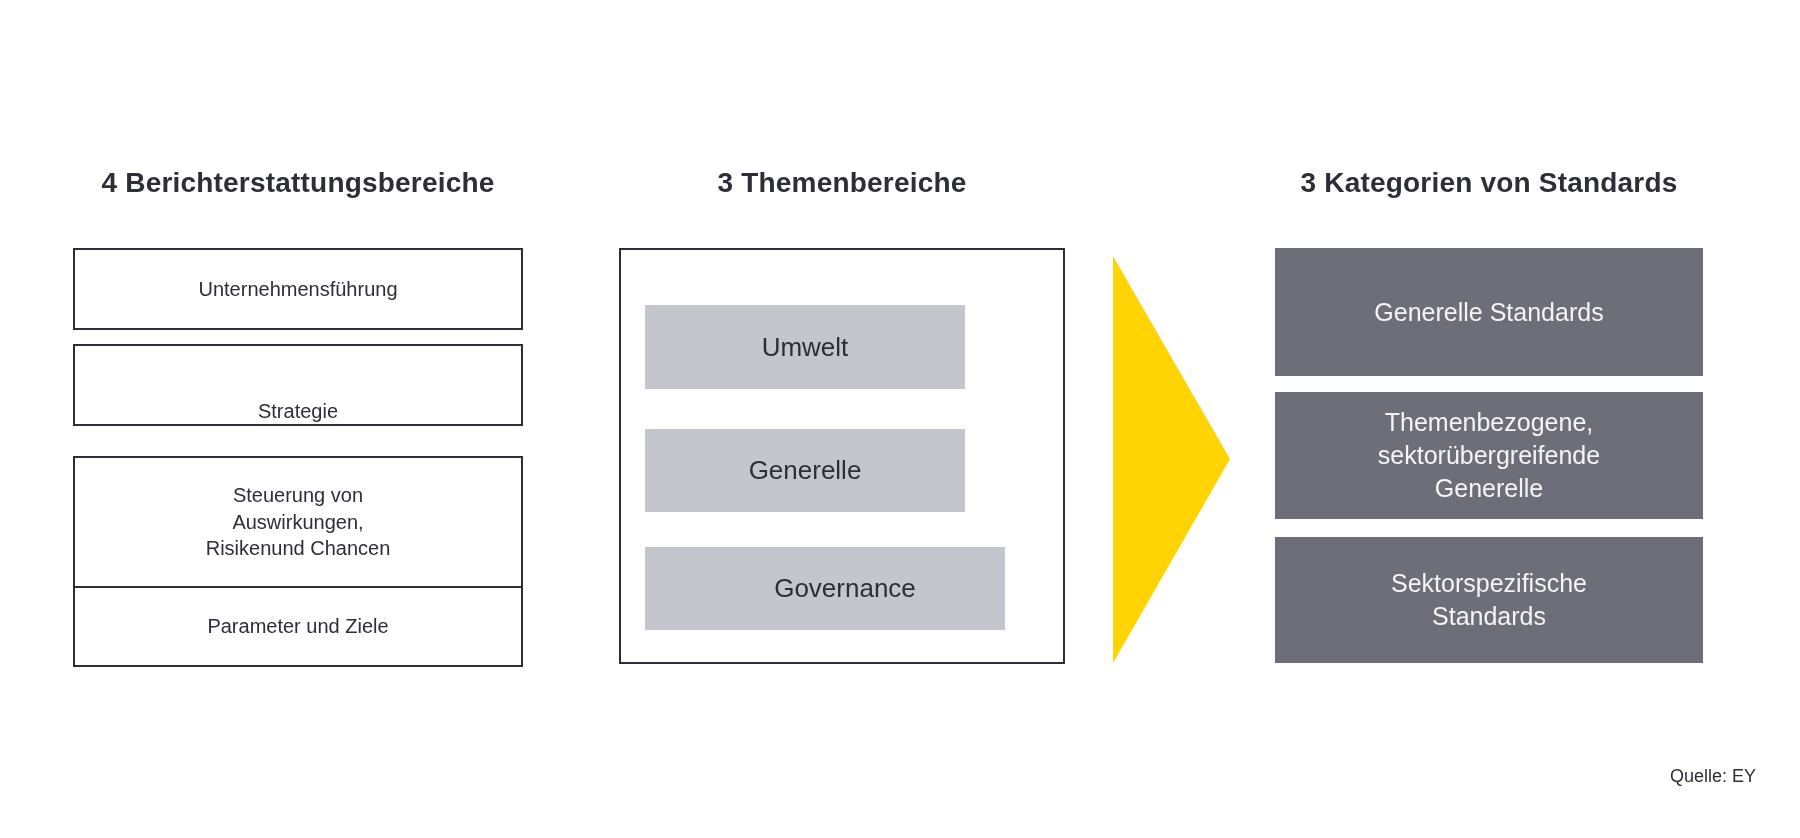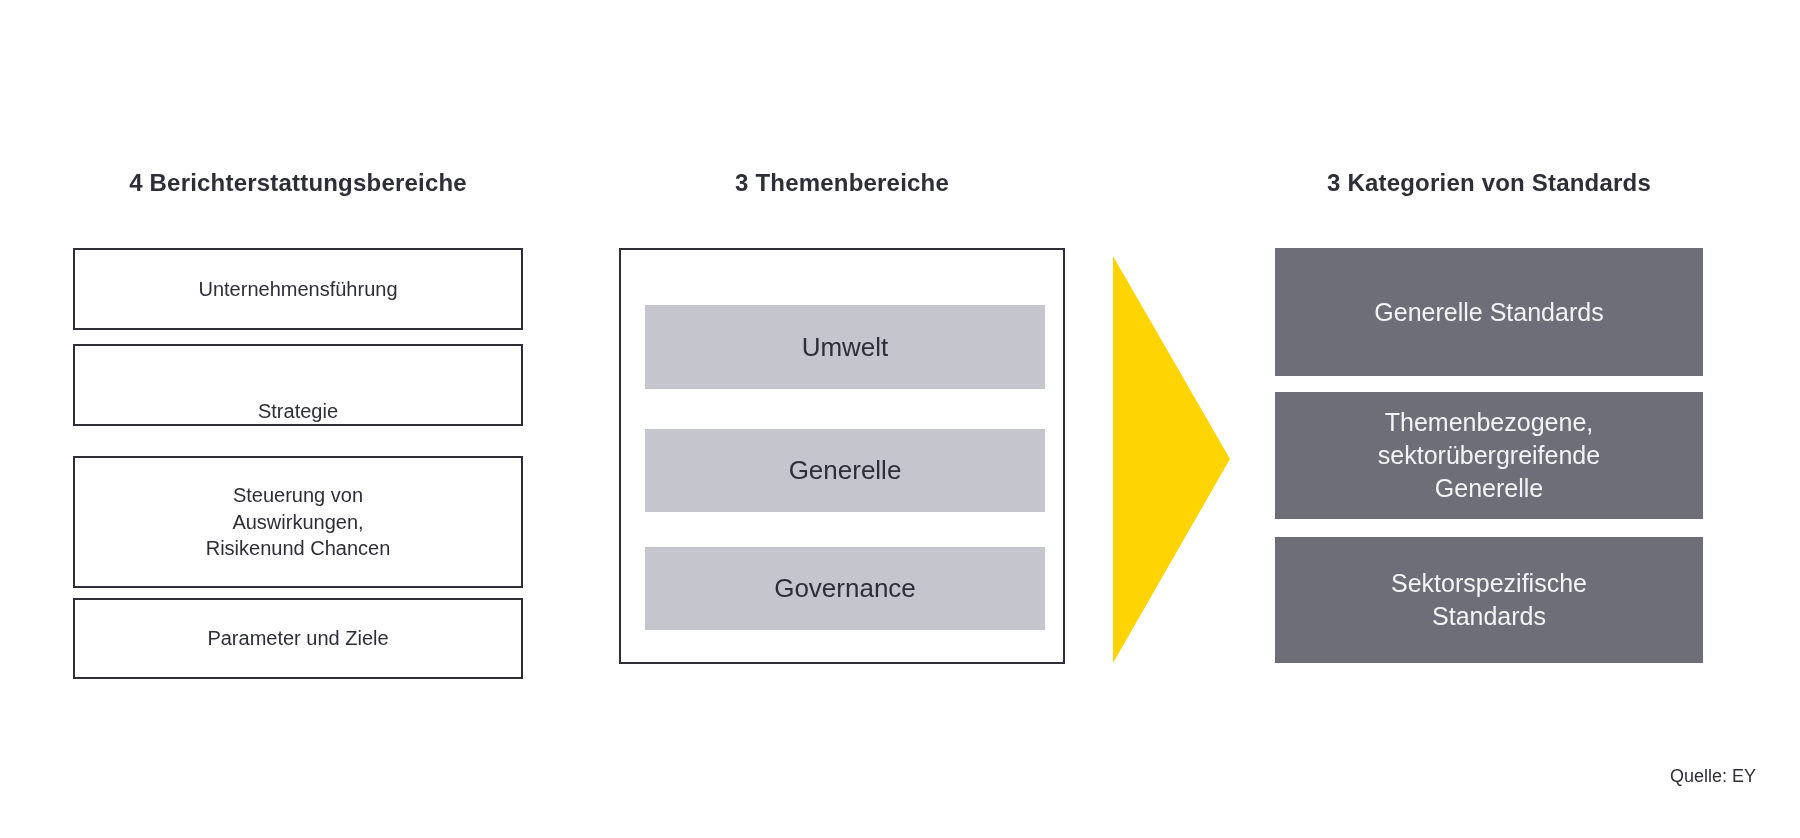--- a/index.html
+++ b/index.html
@@ -15,21 +15,21 @@
     position:relative;
     width:1800px;height:838px;
     background:var(--bg);
     font-family:"Liberation Sans",sans-serif;
     color:var(--ink);
     overflow:hidden;
   }
   .col-title{
     position:absolute;
     top:164px;height:38px;
-    font-size:24px;font-weight:600;line-height:38px;
+    font-size:28px;font-weight:600;line-height:38px;
     text-align:center;
     letter-spacing:.2px;
     color:var(--ink);
     white-space:nowrap;
   }
   .outline-box{
     position:absolute;
     box-sizing:border-box;
     background:var(--bg);
     border:2px solid var(--ink);
@@ -39,21 +39,21 @@
     white-space:pre-line;
   }
   .container-box{
     position:absolute;
     box-sizing:border-box;
     background:var(--bg);
     border:2px solid var(--ink);
   }
   .gray-box{
     position:absolute;
-    left:24px;width:400px;
+    left:24px;width:320px;
     background:var(--panel);
     display:flex;align-items:center;justify-content:center;
     text-align:center;
     font-size:26px;color:var(--ink);
   }
   .dark-box{
     position:absolute;
     left:1275px;width:428px;
     background:var(--dark);
     display:flex;align-items:center;justify-content:center;
@@ -85,34 +85,34 @@
     <span>Unternehmensführung</span>
   </div>
   <div class="outline-box" style="left:73px;top:344px;width:450px;height:82px;align-items:flex-end;">
     <span>Strategie</span>
   </div>
   <div class="outline-box" style="left:73px;top:440px;width:450px;height:132px;margin-top:16px;">
     <span>Steuerung von
 Auswirkungen,
 Risikenund Chancen</span>
   </div>
-  <div class="outline-box" style="left:73px;top:586px;width:450px;height:81px;margin-top:12px;">
+  <div class="outline-box" style="left:73px;top:586px;width:450px;height:81px;">
     <span>Parameter und Ziele</span>
   </div>
 
   <div class="col-title" style="left:619px;width:446px;">3 Themenbereiche</div>
 
   <div class="container-box" style="left:619px;top:248px;width:446px;height:416px;">
     <div class="gray-box" style="top:55px;height:84px;">
       <span>Umwelt</span>
     </div>
     <div class="gray-box" style="top:179px;height:83px;">
       <span>Generelle</span>
     </div>
-    <div class="gray-box" style="top:297px;height:83px;">
+    <div class="gray-box" style="top:297px;height:83px;padding-left:40px;">
       <span>Governance</span>
     </div>
   </div>
 
   <svg class="arrow" viewBox="0 0 117 407" preserveAspectRatio="none" aria-hidden="true">
     <polygon points="0,0 117,203 0,407" fill="var(--accent)"></polygon>
   </svg>
 
   <div class="col-title" style="left:1275px;width:428px;">3 Kategorien von Standards</div>
 

